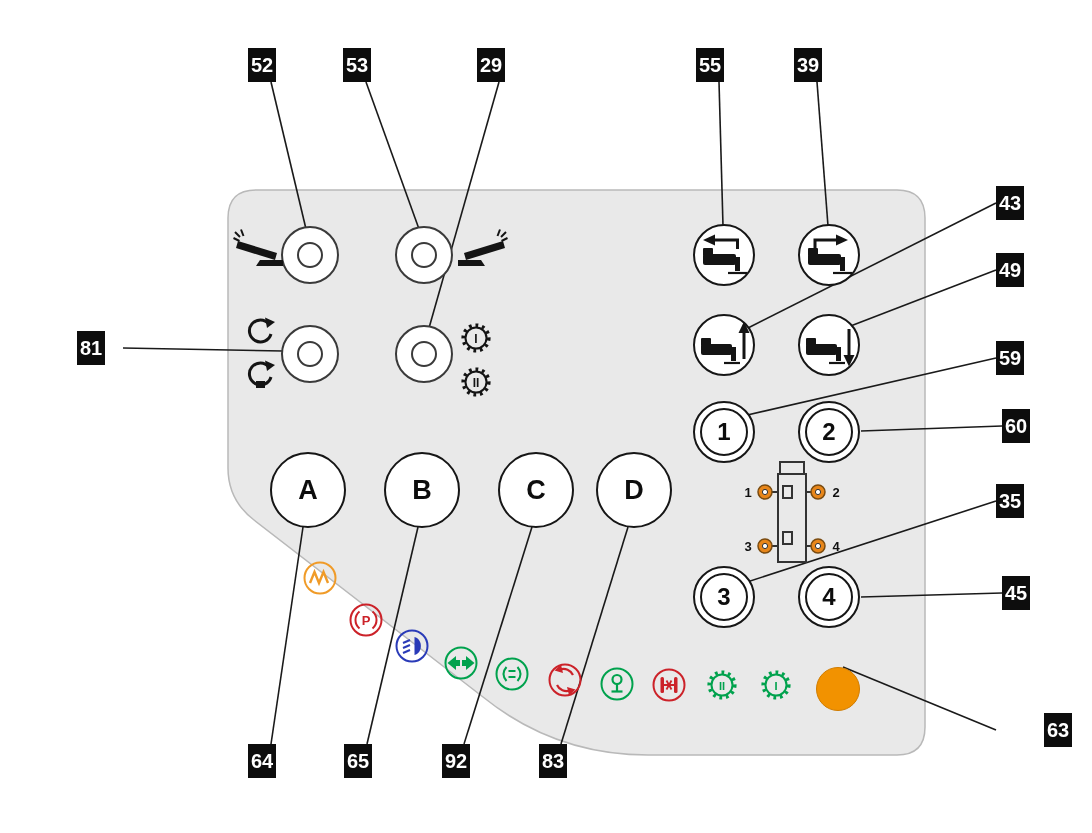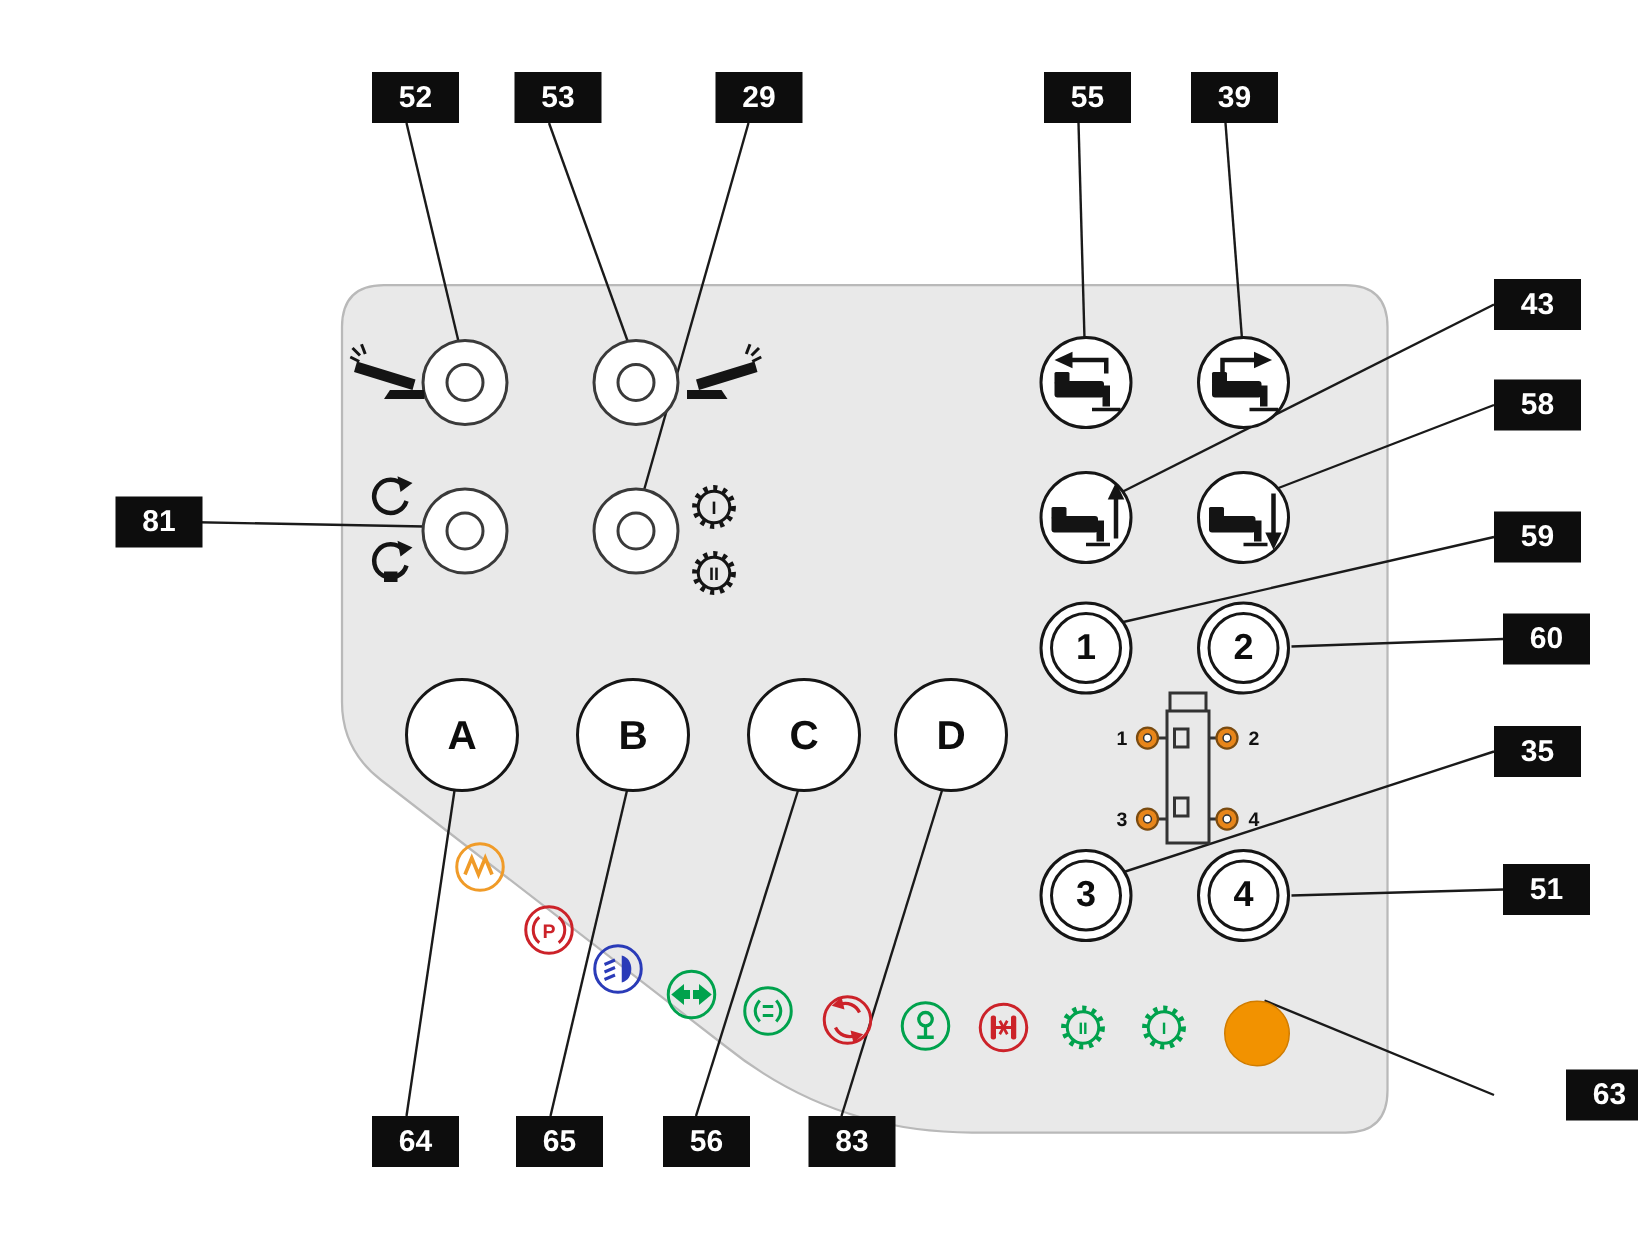--- a/index.html
+++ b/index.html
@@ -2,21 +2,21 @@
 <html><head>
 <meta charset="utf-8">
 <style>
   html,body{margin:0;padding:0;background:#ffffff;}
   .stage{position:relative;width:1092px;height:833px;background:#ffffff;overflow:hidden;
          font-family:"Liberation Sans", sans-serif;}
   .stage svg text{font-family:"Liberation Sans", sans-serif;}
 
   .bg-svg{position:absolute;left:0;top:0;}
 
-  .callout{position:absolute;width:58px;height:34px;background:#0d0d0d;color:#ffffff;
+  .callout{position:absolute;width:28px;height:34px;background:#0d0d0d;color:#ffffff;
            display:flex;align-items:center;justify-content:center;
            font-size:20px;font-weight:bold;}
 
   .knob{position:absolute;width:58px;height:58px;border-radius:50%;
         background:#ffffff;border:2px solid #3a3a3a;
         display:flex;align-items:center;justify-content:center;box-sizing:border-box;}
   .knob-inner{width:26px;height:26px;border-radius:50%;border:2px solid #3a3a3a;
         background:#ffffff;box-sizing:border-box;}
 
   .icon{position:absolute;}
@@ -309,24 +309,24 @@
 
   <div class="orange-btn" style="left:816px;top:667px"></div>
 
   <div class="callout" style="left:77px;top:331px">81</div>
   <div class="callout" style="left:248px;top:48px">52</div>
   <div class="callout" style="left:343px;top:48px">53</div>
   <div class="callout" style="left:477px;top:48px">29</div>
   <div class="callout" style="left:696px;top:48px">55</div>
   <div class="callout" style="left:794px;top:48px">39</div>
   <div class="callout" style="left:996px;top:186px">43</div>
-  <div class="callout" style="left:996px;top:253px">58</div>
+  <div class="callout" style="left:996px;top:253px">49</div>
   <div class="callout" style="left:996px;top:341px">59</div>
   <div class="callout" style="left:1002px;top:409px">60</div>
   <div class="callout" style="left:996px;top:484px">35</div>
-  <div class="callout" style="left:1002px;top:576px">51</div>
+  <div class="callout" style="left:1002px;top:576px">45</div>
   <div class="callout" style="left:1044px;top:713px">63</div>
   <div class="callout" style="left:248px;top:744px">64</div>
   <div class="callout" style="left:344px;top:744px">65</div>
-  <div class="callout" style="left:442px;top:744px">56</div>
+  <div class="callout" style="left:442px;top:744px">92</div>
   <div class="callout" style="left:539px;top:744px">83</div>
 
 </div>
 
 </body></html>

